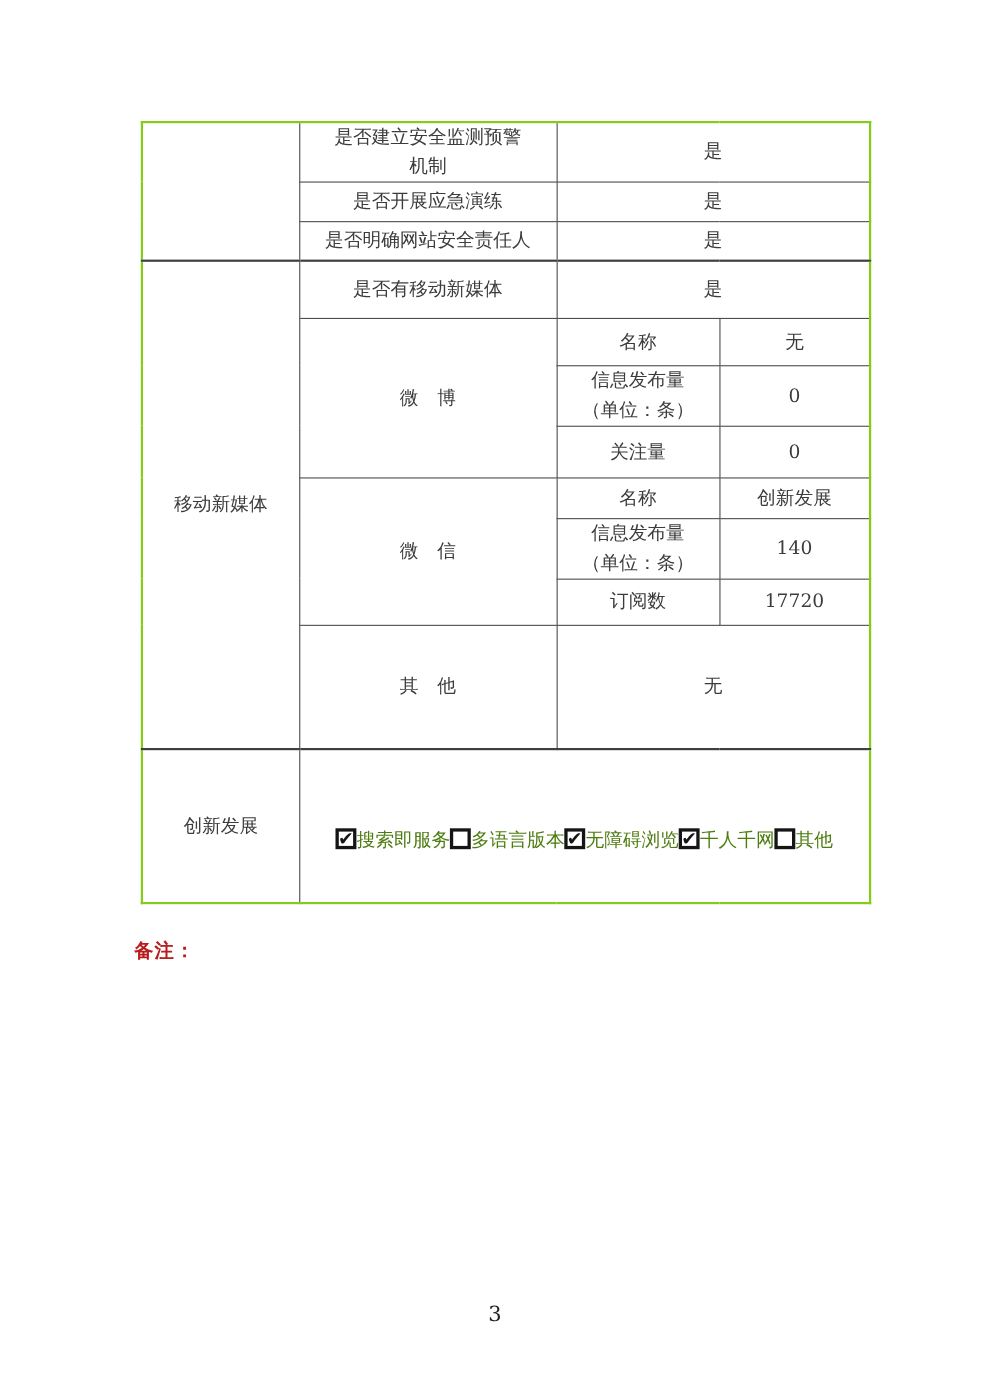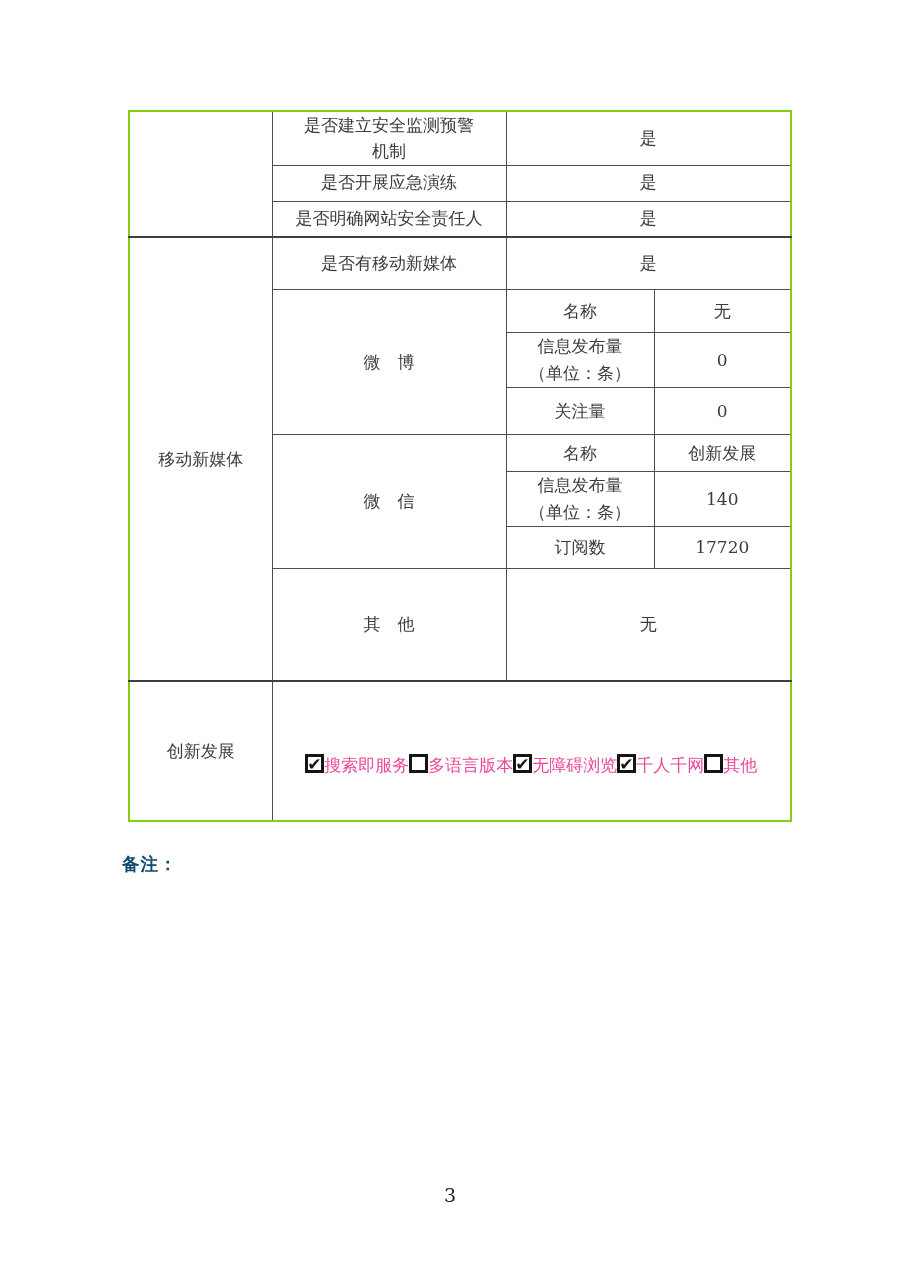--- a/index.html
+++ b/index.html
@@ -77,29 +77,29 @@
     top: -6px;
     left: -1px;
     font-size: 17px;
     font-weight: bold;
     color: #151515;
     font-family: "DejaVu Sans", sans-serif;
   }
   .cblabel {
     display: inline-block;
     vertical-align: middle;
-    color: #ec4899;
+    color: #4d7c0f;
   }
   .notes {
     position: absolute;
     left: 122px;
     top: 852px;
     font-size: 17.5px;
     font-weight: bold;
-    color: #0c4a6e;
+    color: #b91c1c;
     letter-spacing: 1px;
   }
   .pageno {
     position: absolute;
     left: 0;
     top: 1184px;
     width: 100%;
     text-align: center;
     font-size: 19px;
     color: #222222;

